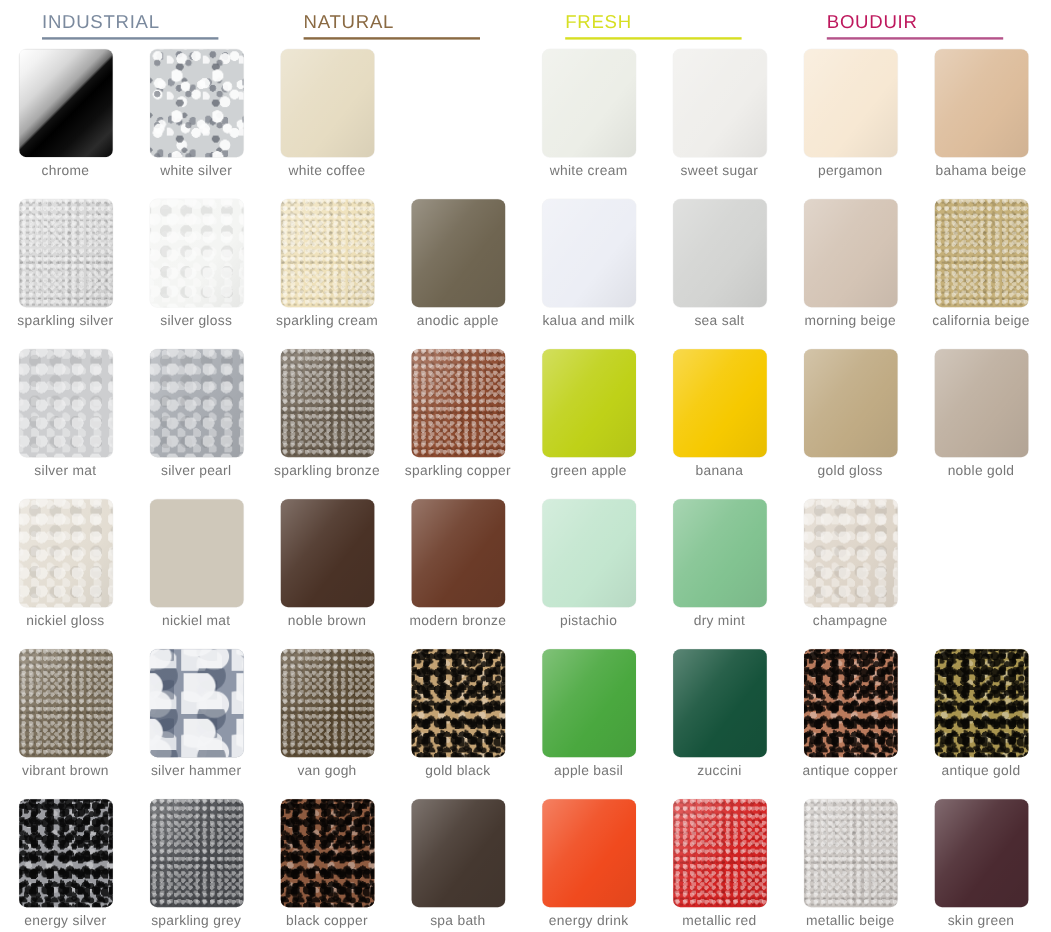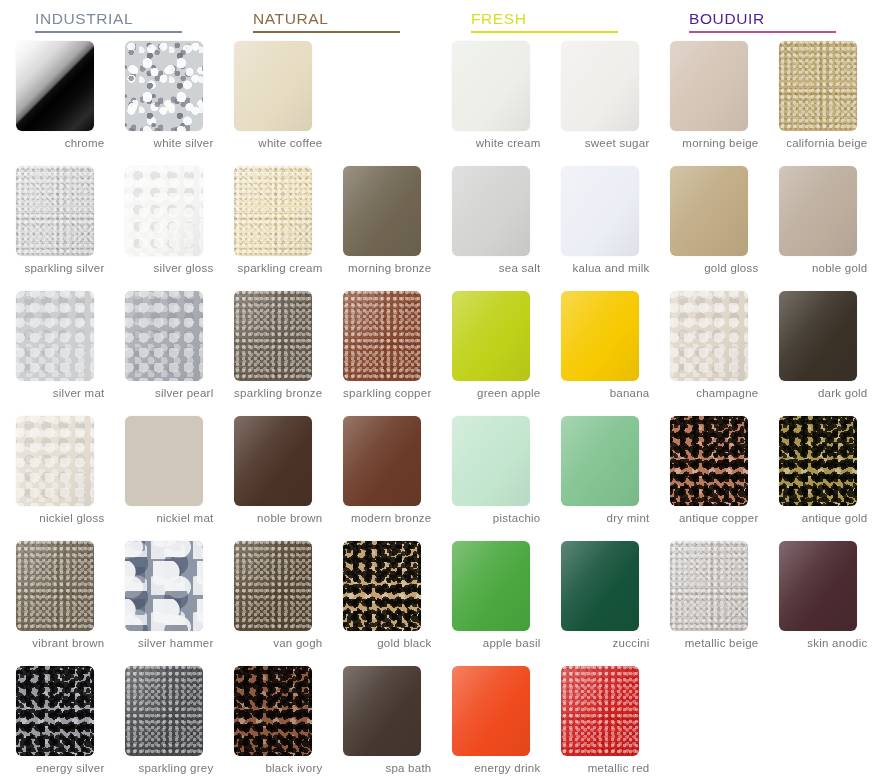--- a/index.html
+++ b/index.html
@@ -76,21 +76,21 @@
     background-size: cover;
     box-shadow: 0 0 0 0.5px rgba(0,0,0,0.04);
     position: relative;
     overflow: hidden;
   }
 
   .swatch-label {
     margin-top: 6px;
     font-size: 11.5px;
     line-height: 12.5px;
-    text-align: right;
+    text-align: center;
     color: #777777;
     letter-spacing: 0.25px;
     width: 100px;
     word-wrap: break-word;
   }
 
   
   .tex-none { }
 
   
@@ -272,21 +272,21 @@
             <div class="swatch-label">white coffee</div>
           </div>
         </div>
         <div class="swatch-row">
           <div class="swatch-cell">
             <div class="swatch-chip tex-fine sheen" style="background-color: rgb(238, 224, 185);"></div>
             <div class="swatch-label">sparkling cream</div>
           </div>
           <div class="swatch-cell">
             <div class="swatch-chip tex-none sheen" style="background-color: rgb(111, 101, 81);"></div>
-            <div class="swatch-label">morning bronze</div>
+            <div class="swatch-label">anodic apple</div>
           </div>
         </div>
         <div class="swatch-row">
           <div class="swatch-cell">
             <div class="swatch-chip tex-fine sheen" style="background-color: rgb(107, 95, 80);"></div>
             <div class="swatch-label">sparkling bronze</div>
           </div>
           <div class="swatch-cell">
             <div class="swatch-chip tex-fine sheen" style="background-color: rgb(140, 74, 47);"></div>
             <div class="swatch-label">sparkling copper</div>
@@ -308,21 +308,21 @@
             <div class="swatch-label">van gogh</div>
           </div>
           <div class="swatch-cell">
             <div class="swatch-chip tex-speckle2" style="background-color: rgb(195, 162, 115);"></div>
             <div class="swatch-label">gold black</div>
           </div>
         </div>
         <div class="swatch-row row-last">
           <div class="swatch-cell">
             <div class="swatch-chip tex-speckle2" style="background-color: rgb(141, 90, 63);"></div>
-            <div class="swatch-label">black ivory</div>
+            <div class="swatch-label">black copper</div>
           </div>
           <div class="swatch-cell">
             <div class="swatch-chip tex-none sheen" style="background-color: rgb(69, 56, 48);"></div>
             <div class="swatch-label">spa bath</div>
           </div>
         </div>
       </div>
     </div>
     <div class="category-column">
       <div class="category-header" style="color: rgb(215, 223, 35); border-bottom-color: rgb(215, 223, 35);">FRESH</div>
@@ -332,26 +332,26 @@
             <div class="swatch-chip tex-none sheen" style="background-color: rgb(236, 238, 231);"></div>
             <div class="swatch-label">white cream</div>
           </div>
           <div class="swatch-cell">
             <div class="swatch-chip tex-none sheen" style="background-color: rgb(239, 238, 235);"></div>
             <div class="swatch-label">sweet sugar</div>
           </div>
         </div>
         <div class="swatch-row">
           <div class="swatch-cell">
+            <div class="swatch-chip tex-none sheen" style="background-color: rgb(236, 238, 245);"></div>
+            <div class="swatch-label">kalua and milk</div>
+          </div>
+          <div class="swatch-cell">
             <div class="swatch-chip tex-none sheen" style="background-color: rgb(211, 212, 210);"></div>
             <div class="swatch-label">sea salt</div>
-          </div>
-          <div class="swatch-cell">
-            <div class="swatch-chip tex-none sheen" style="background-color: rgb(236, 238, 245);"></div>
-            <div class="swatch-label">kalua and milk</div>
           </div>
         </div>
         <div class="swatch-row">
           <div class="swatch-cell">
             <div class="swatch-chip tex-none sheen" style="background-color: rgb(191, 209, 24);"></div>
             <div class="swatch-label">green apple</div>
           </div>
           <div class="swatch-cell">
             <div class="swatch-chip tex-none sheen" style="background-color: rgb(246, 201, 0);"></div>
             <div class="swatch-label">banana</div>
@@ -383,22 +383,32 @@
             <div class="swatch-label">energy drink</div>
           </div>
           <div class="swatch-cell">
             <div class="swatch-chip tex-fine sheen" style="background-color: rgb(212, 34, 34);"></div>
             <div class="swatch-label">metallic red</div>
           </div>
         </div>
       </div>
     </div>
     <div class="category-column">
-      <div class="category-header" style="color: #4c1d95; border-bottom-color: rgb(181, 83, 138);">BOUDUIR</div>
+      <div class="category-header" style="color: #be185d; border-bottom-color: rgb(181, 83, 138);">BOUDUIR</div>
       <div class="swatch-grid">
+        <div class="swatch-row">
+          <div class="swatch-cell">
+            <div class="swatch-chip tex-none sheen" style="background-color: rgb(247, 232, 211);"></div>
+            <div class="swatch-label">pergamon</div>
+          </div>
+          <div class="swatch-cell">
+            <div class="swatch-chip tex-none sheen" style="background-color: rgb(221, 189, 156);"></div>
+            <div class="swatch-label">bahama beige</div>
+          </div>
+        </div>
         <div class="swatch-row">
           <div class="swatch-cell">
             <div class="swatch-chip tex-none sheen" style="background-color: rgb(212, 196, 181);"></div>
             <div class="swatch-label">morning beige</div>
           </div>
           <div class="swatch-cell">
             <div class="swatch-chip tex-fine" style="background-color: rgb(197, 176, 122);"></div>
             <div class="swatch-label">california beige</div>
           </div>
         </div>
@@ -410,40 +420,36 @@
           <div class="swatch-cell">
             <div class="swatch-chip tex-none sheen" style="background-color: rgb(189, 174, 158);"></div>
             <div class="swatch-label">noble gold</div>
           </div>
         </div>
         <div class="swatch-row">
           <div class="swatch-cell">
             <div class="swatch-chip tex-orangepeel sheen" style="background-color: rgb(222, 213, 201);"></div>
             <div class="swatch-label">champagne</div>
           </div>
-          <div class="swatch-cell">
-            <div class="swatch-chip tex-none sheen" style="background-color: rgb(58, 50, 39);"></div>
-            <div class="swatch-label">dark gold</div>
-          </div>
         </div>
         <div class="swatch-row">
           <div class="swatch-cell">
             <div class="swatch-chip tex-speckle2" style="background-color: rgb(185, 122, 92);"></div>
             <div class="swatch-label">antique copper</div>
           </div>
           <div class="swatch-cell">
             <div class="swatch-chip tex-speckle2" style="background-color: rgb(168, 148, 79);"></div>
             <div class="swatch-label">antique gold</div>
           </div>
         </div>
         <div class="swatch-row row-last">
           <div class="swatch-cell">
             <div class="swatch-chip tex-fine sheen" style="background-color: rgb(202, 197, 193);"></div>
             <div class="swatch-label">metallic beige</div>
           </div>
           <div class="swatch-cell">
             <div class="swatch-chip tex-none sheen" style="background-color: rgb(75, 42, 49);"></div>
-            <div class="swatch-label">skin anodic</div>
+            <div class="swatch-label">skin green</div>
           </div>
         </div>
       </div>
     </div>
   </div>
 
 </body></html>

